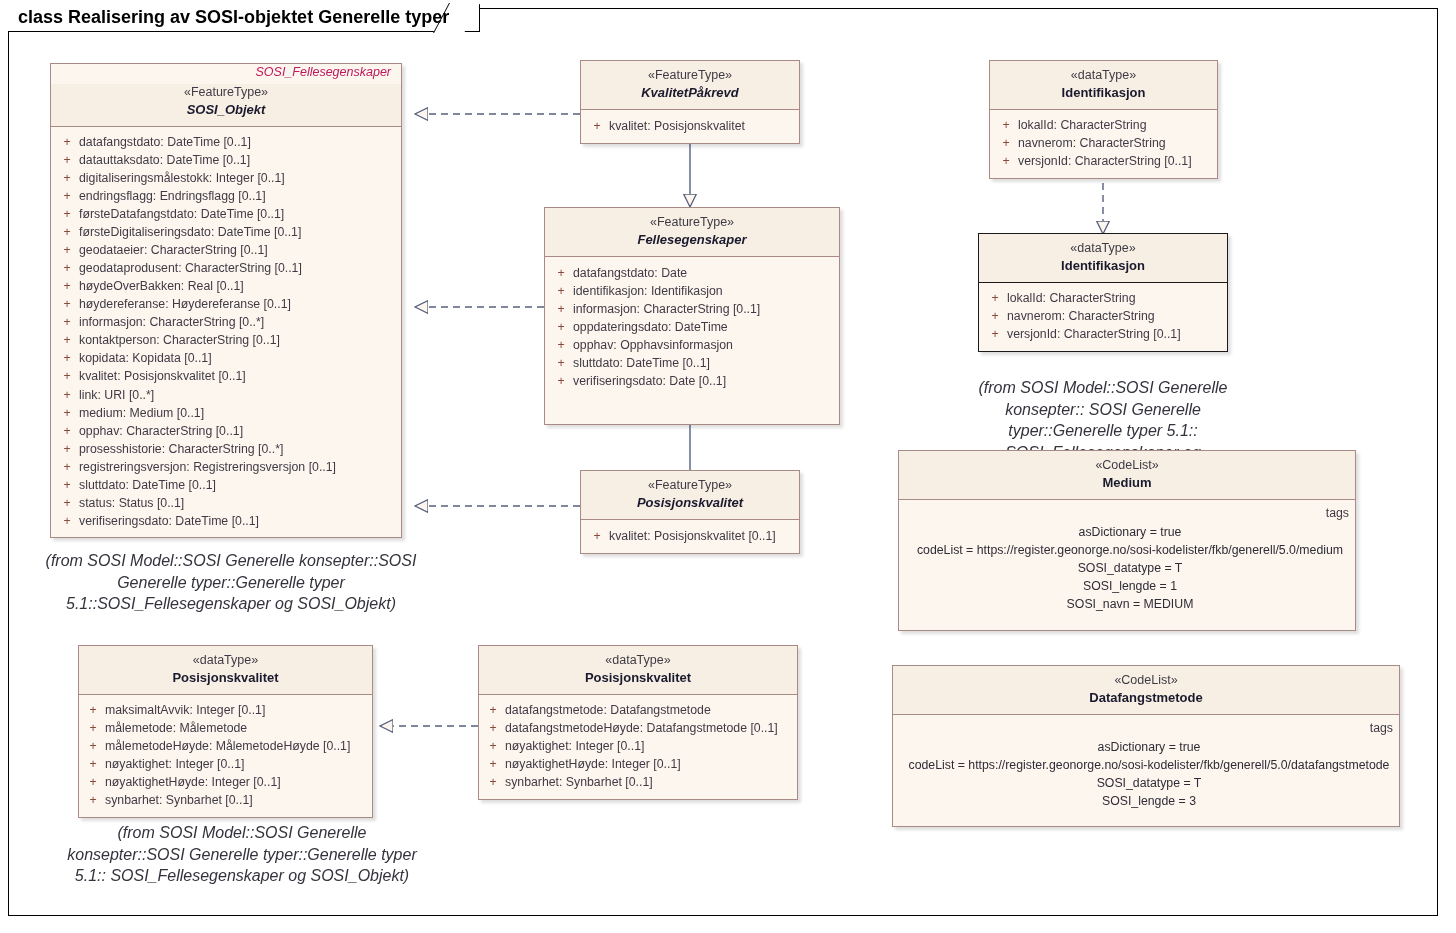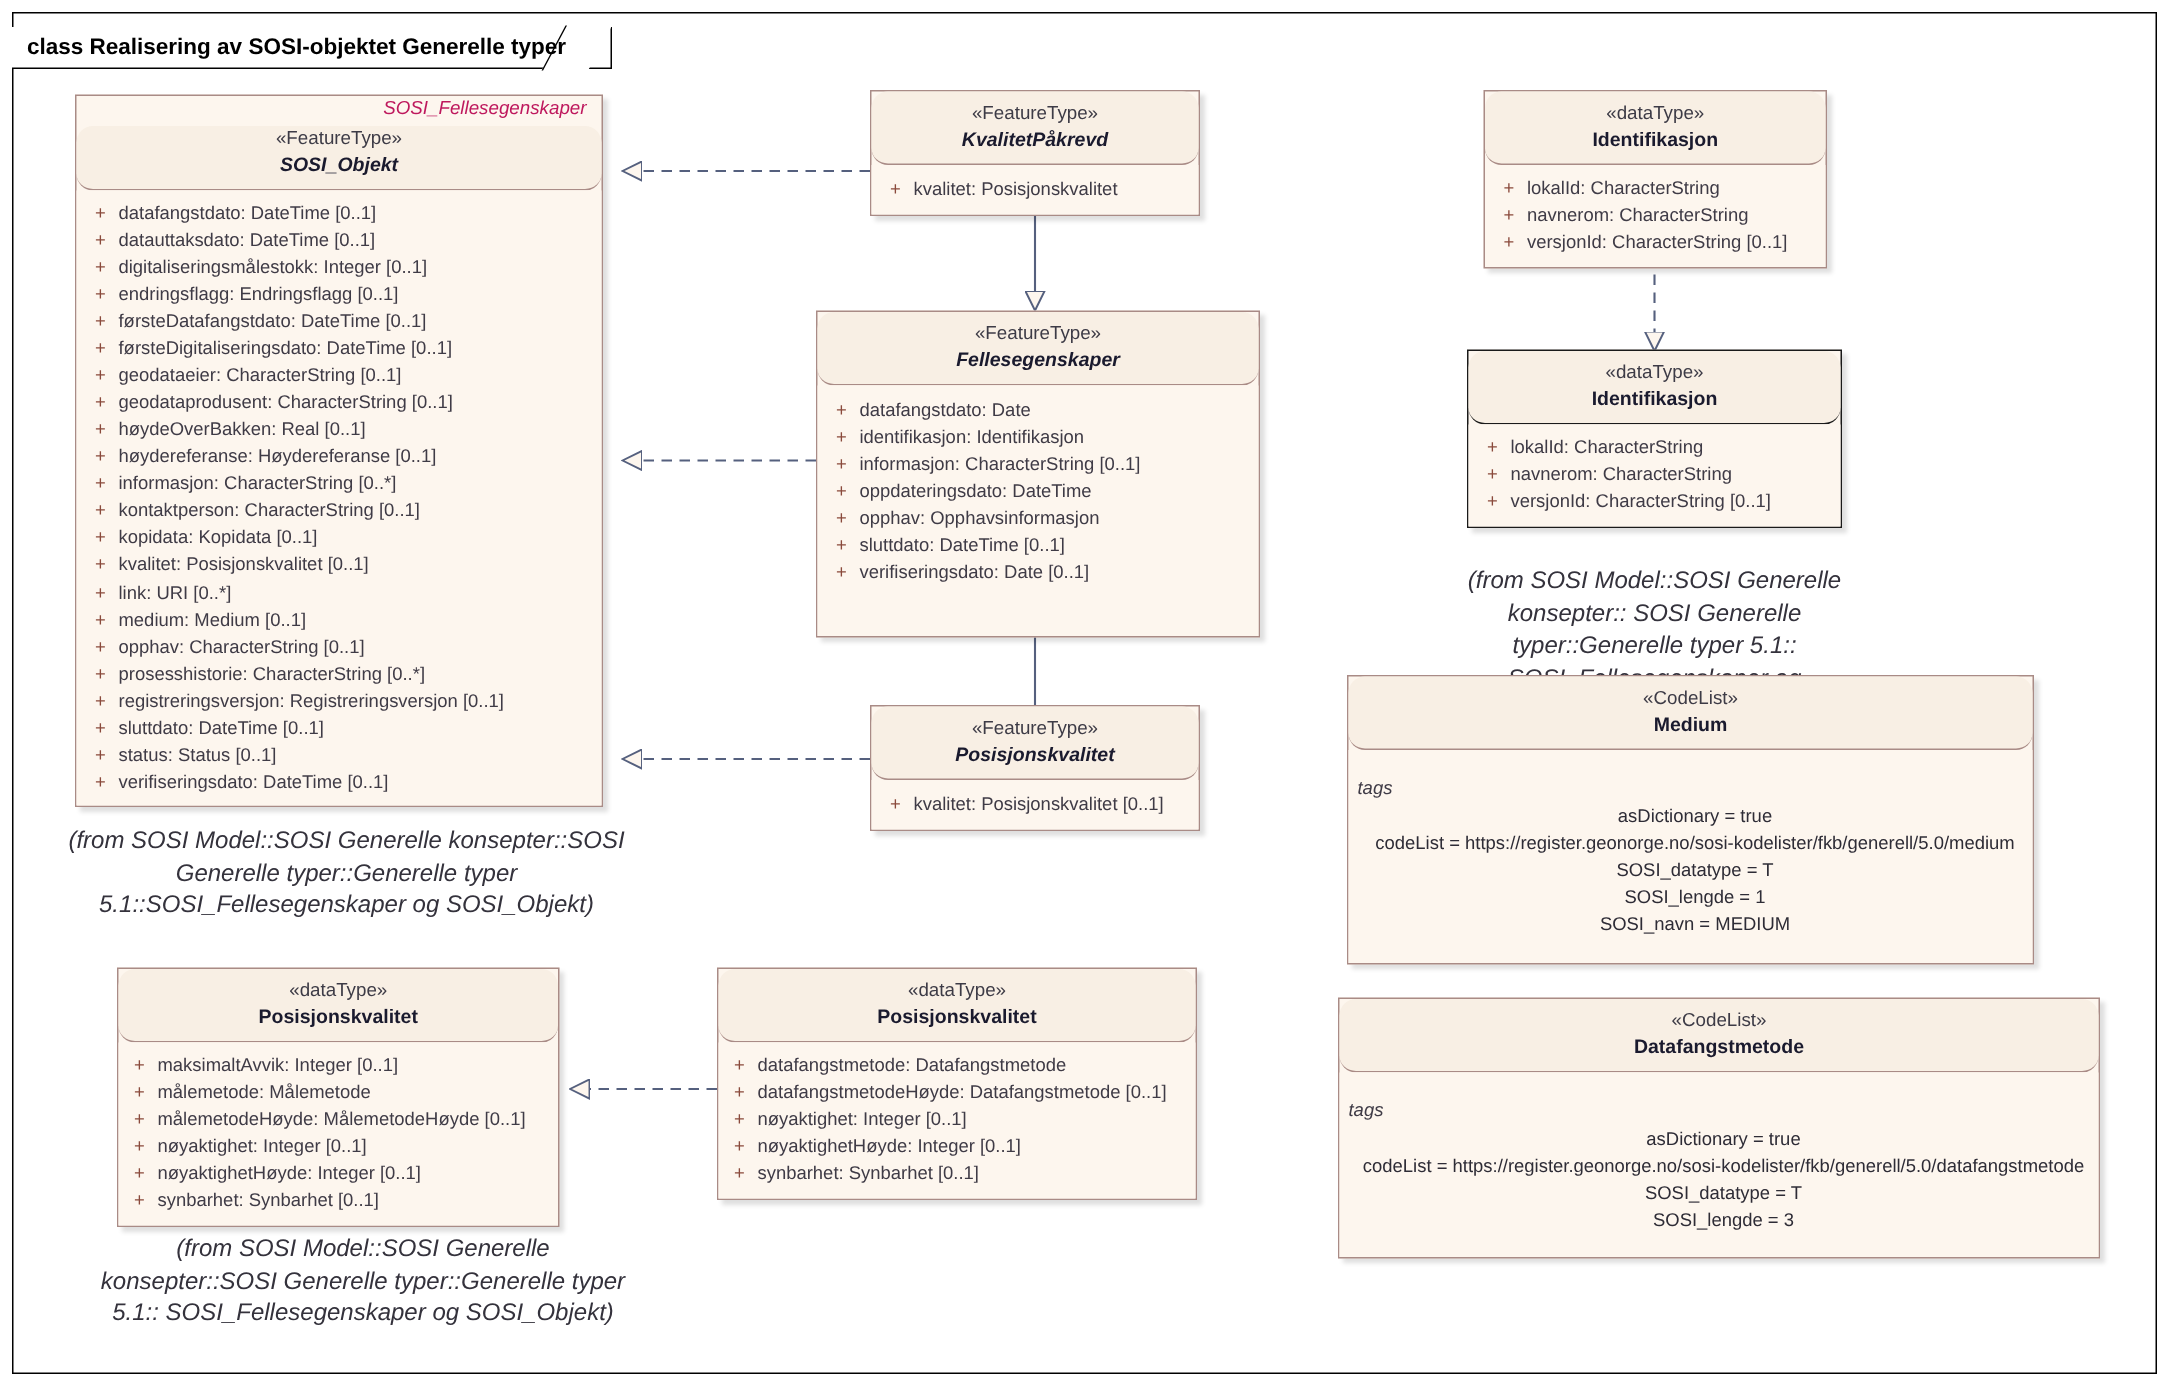--- a/index.html
+++ b/index.html
@@ -17,30 +17,30 @@
   
   .frame{
     position:absolute;
     left:8px; top:8px;
     width:1430px; height:908px;
     border:1px solid #000000;
     box-sizing:border-box;
   }
   .title-tab{
     position:absolute;
-    left:8px; top:18px;
+    left:8px; top:4px;
     height:28px;
     box-sizing:border-box;
     background:#ffffff;
     border:1px solid #000000;
     border-left:none;
     border-top:none;
     padding:0 30px 0 10px;
     display:flex; align-items:center;
-    font-size:15px; font-weight:bold; color:#000;
+    font-size:18px; font-weight:bold; color:#000;
     white-space:nowrap;
     z-index:6;
   }
   .title-tab-cut{
     position:absolute;
     right:-1px; top:-1px;
     width:30px; height:30px;
     background:#ffffff;
     border-left:1px solid #000;
     transform-origin:top right;
@@ -57,21 +57,20 @@
     z-index:3;
   }
   .uml.dark{border:1px solid #1a1a1a;}
   .uml-head{
     box-sizing:border-box;
     background:#f8efe4;
     border-bottom:1px solid #a98b86;
     padding:6px 8px 8px 8px;
     text-align:center;
     line-height:1.32;
-    border-radius:11px;
   }
   .uml.dark .uml-head{border-bottom:1px solid #1a1a1a;}
   .pkg-label{
     text-align:right;
     font-size:12.5px;
     font-style:italic;
     color:#be185d;
     padding:1px 10px 5px 8px;
   }
   .stereo{font-size:12.5px;color:#3d3b46;display:block;}
@@ -84,26 +83,24 @@
   .attr{
     display:flex;
     font-size:12.3px;
     color:#3f3b46;
     line-height:1.47;
     white-space:nowrap;
   }
   .attr .vis{width:24px;text-align:center;color:#8a4a3c;flex:none;}
   .attr .txt{flex:1 1 auto;}
   .tags-head{
-    text-align:left;
-    font-style:italic;
+    text-align:right;
     font-size:12.3px;
     color:#3f3b46;
     padding:2px 0 3px 0;
-    margin-top:12px;
   }
   .tagline{
     font-size:12.3px;
     color:#2e2c36;
     line-height:1.48;
     white-space:nowrap;
     padding-left:6px;
     text-align:center;
   }
   .note{

